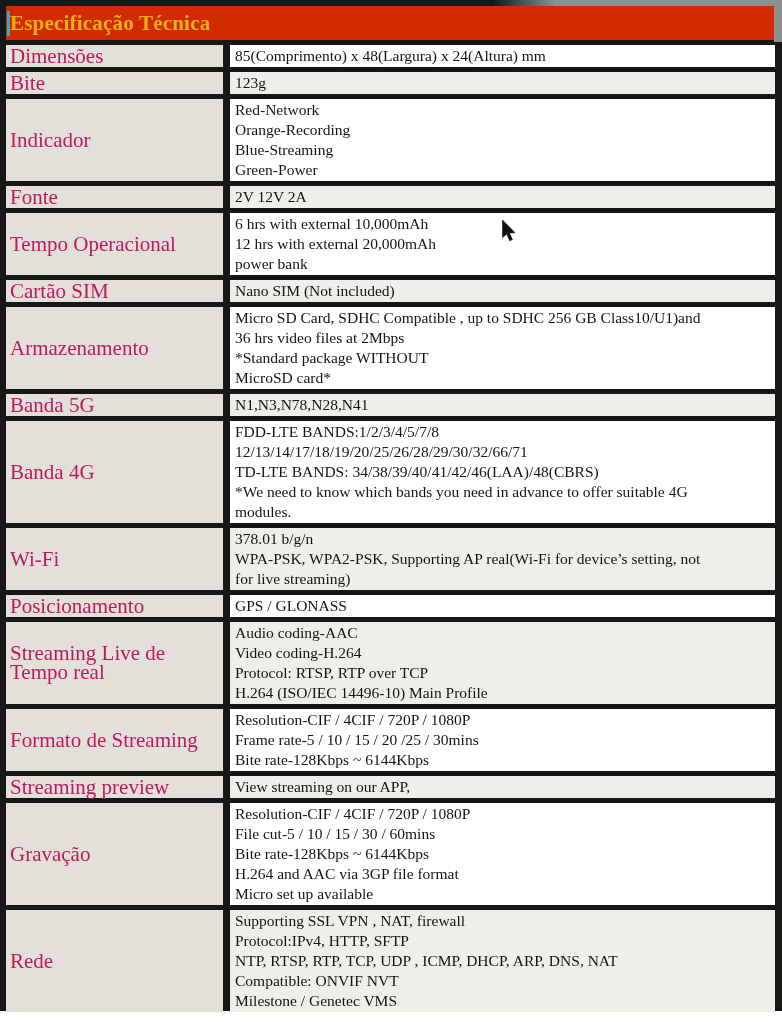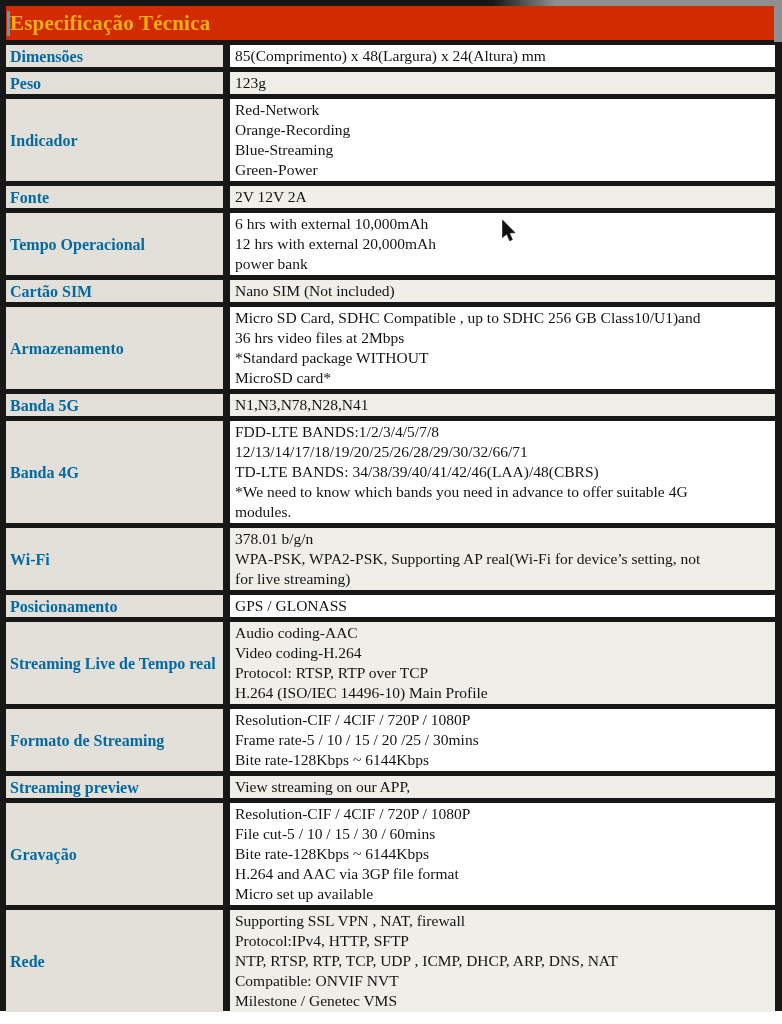--- a/index.html
+++ b/index.html
@@ -42,23 +42,23 @@
     white-space:nowrap;
   }
 
   .rows{ display:flex; flex-direction:column; gap:5px; }
 
   .row{ display:flex; gap:7px; }
   .label-cell{
     flex:0 0 217px; width:217px;
     background:#e3e0d9;
     display:flex; align-items:center;
-    font-weight:bold; font-size:16px; line-height:19px;
+    font-weight:normal; font-size:21px; line-height:19px;
     padding:1px 4px 1px 4px;
-    color:#0369a1;
+    color:#be185d;
   }
   .value-cell{
     flex:1 1 auto;
     background:#ffffff;
     padding:1px 21px 1px 5px;
     color:#131313;
   }
   .row.alt .value-cell{ background:#efeee8; }
   .value-line{
     font-size:15.5px; line-height:20px; white-space:nowrap;
@@ -83,21 +83,21 @@
 
   <div class="rows" id="rows">
   <div class="row">
     <div class="label-cell">Dimensões</div>
     <div class="value-cell">
           <div class="value-line">85(Comprimento) x 48(Largura) x 24(Altura) mm</div>
         </div>
   </div>
 
   <div class="row alt">
-    <div class="label-cell">Peso</div>
+    <div class="label-cell">Bite</div>
     <div class="value-cell">
           <div class="value-line">123g</div>
         </div>
   </div>
 
   <div class="row">
     <div class="label-cell">Indicador</div>
     <div class="value-cell">
           <div class="value-line">Red-Network</div>
           <div class="value-line">Orange-Recording</div>

